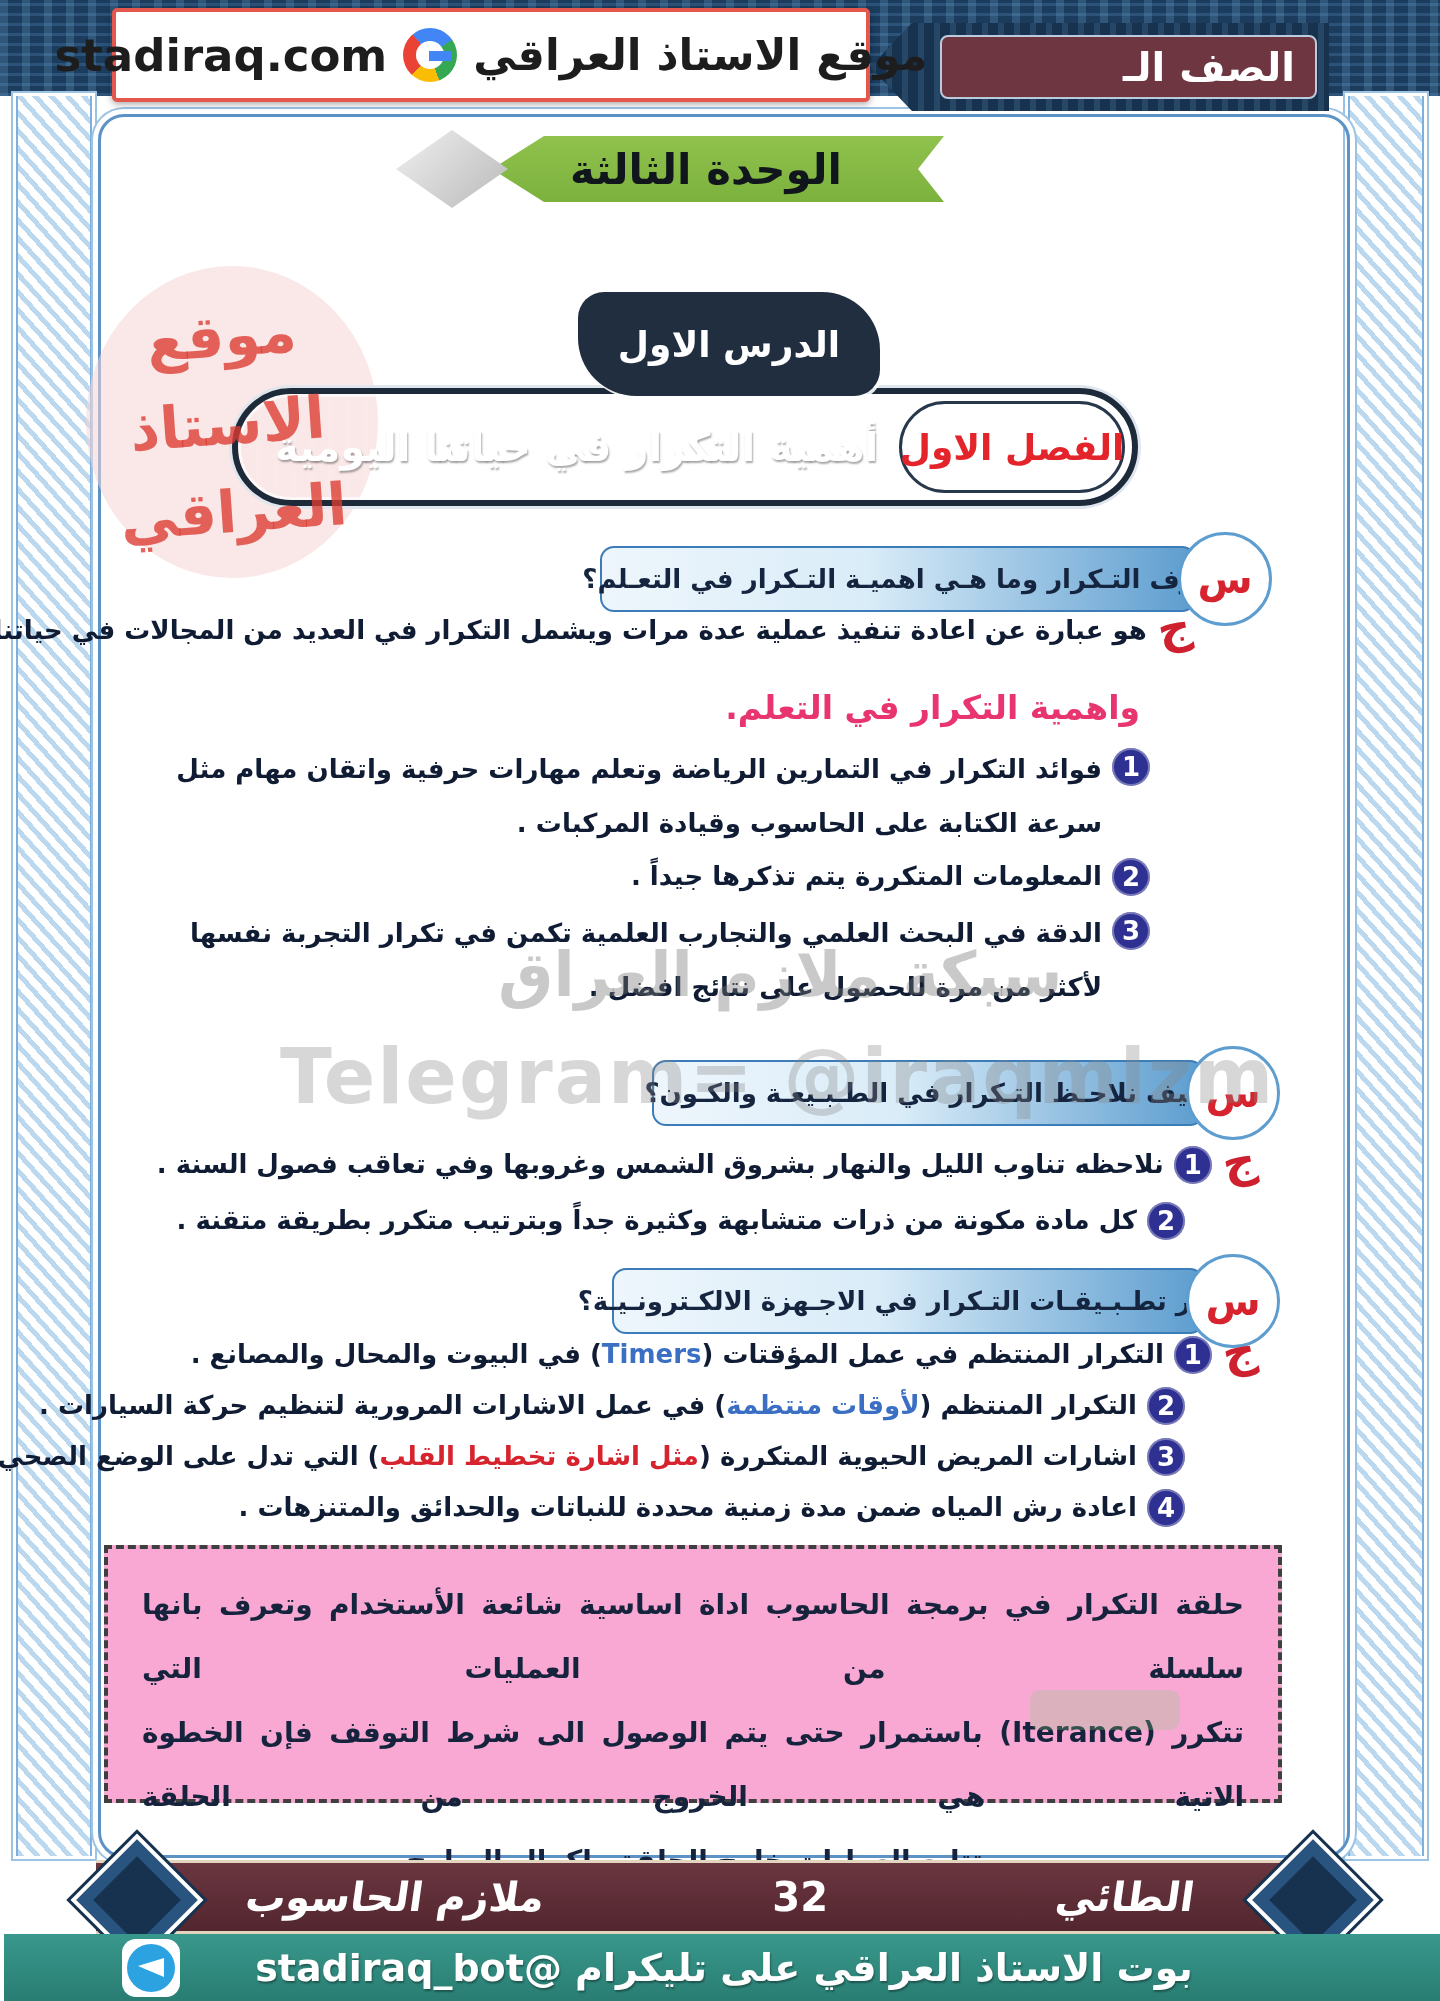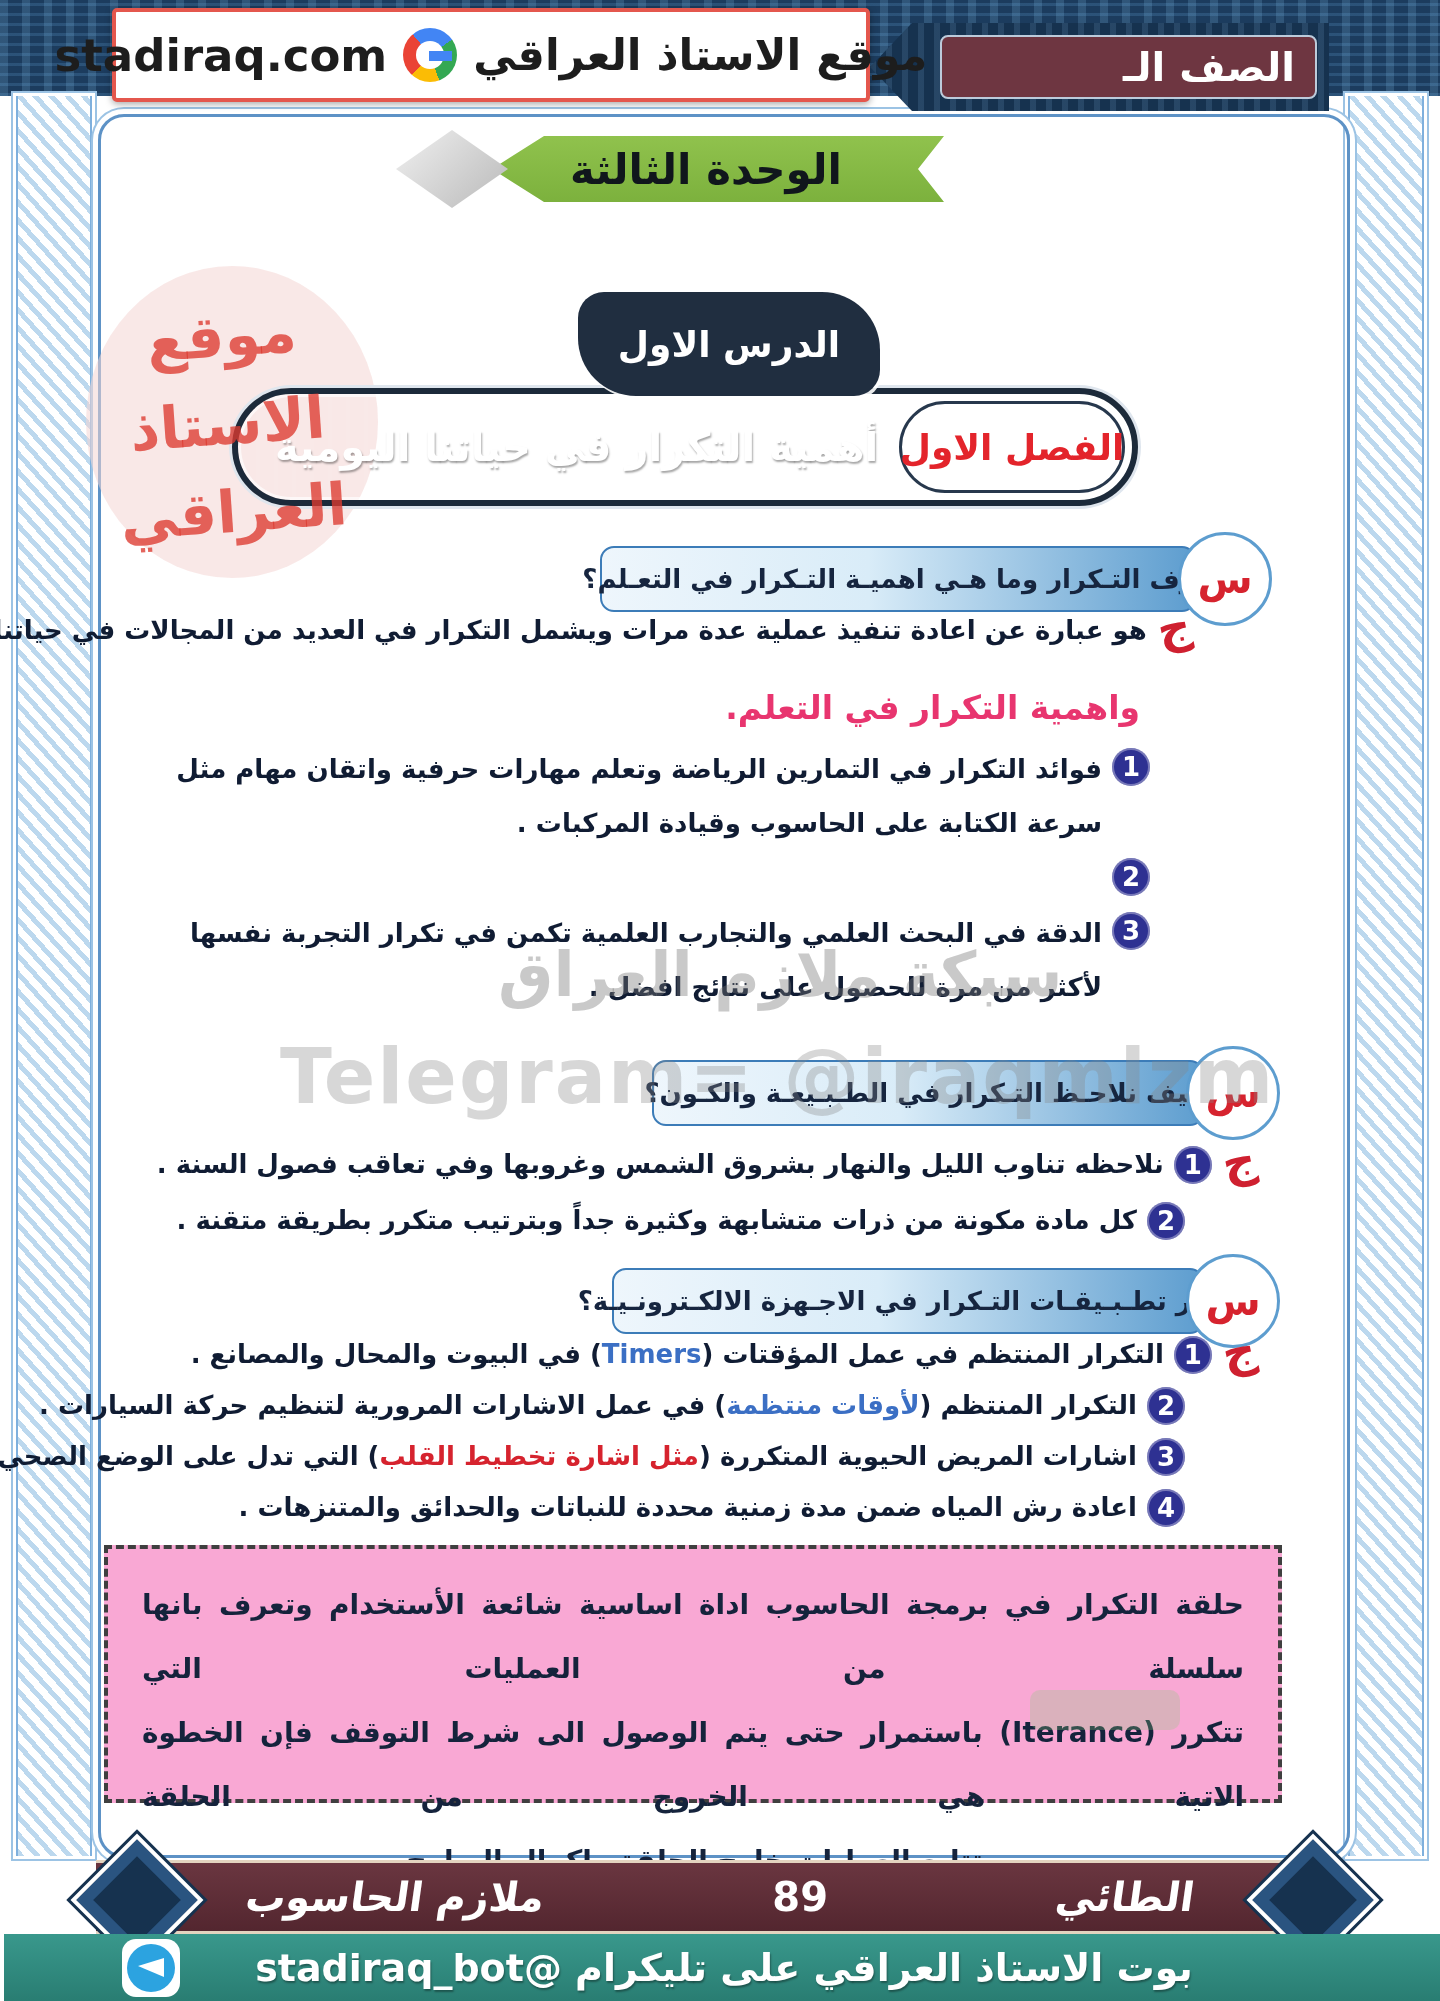--- a/index.html
+++ b/index.html
@@ -179,20 +179,21 @@
   </div>
 
   <div class="heading">واهمية التكرار في التعلم.</div>
 
   <div class="row" style="left:140px;top:742px;width:1010px;">
     <span class="badge">1</span>
     <span class="text">فوائد التكرار في التمارين الرياضة وتعلم مهارات حرفية واتقان مهام مثل سرعة الكتابة على الحاسوب وقيادة المركبات .</span>
   </div>
   <div class="row" style="left:140px;top:852px;width:1010px;">
     <span class="badge">2</span>
+    <span class="text nowrap">المعلومات المتكررة يتم تذكرها جيداً .</span>
   </div>
   <div class="row" style="left:140px;top:906px;width:1010px;">
     <span class="badge">3</span>
     <span class="text">الدقة في البحث العلمي والتجارب العلمية تكمن في تكرار التجربة نفسها لأكثر من مرة للحصول على نتائج افضل .</span>
   </div>
 
   <div class="wm-gray1">سبكة ملازم العراق</div>
   <div class="wm-gray2">Telegram= @iraqmlzm</div>
 
   <div class="qbox" style="left:652px;top:1060px;width:548px;">
@@ -237,21 +238,21 @@
 
   <div class="note">
     <div class="note-line">حلقة التكرار في برمجة الحاسوب اداة اساسية شائعة الأستخدام وتعرف بانها سلسلة من العمليات التي</div>
     <div class="note-line">تتكرر (Iterance) باستمرار حتى يتم الوصول الى شرط التوقف فإن الخطوة الاتية هي الخروج من الحلقة</div>
     <div class="note-line center">وتتابع العمليات خارج الحلقة واكمال البرامج .</div>
   </div>
   <div class="smudge"></div>
 
   <div class="fbar">
     <span class="fscript">الطائي</span>
-    <span class="fpage">89</span>
+    <span class="fpage">32</span>
     <span class="fscript">ملازم الحاسوب</span>
   </div>
   <div class="xdeco l"></div>
   <div class="xdeco r"></div>
 
   <div class="tbar">
     <div class="tg-box">
       <div class="tg-circle"></div>
     </div>
     <span class="tbar-text">بوت الاستاذ العراقي على تليكرام @stadiraq_bot</span>

